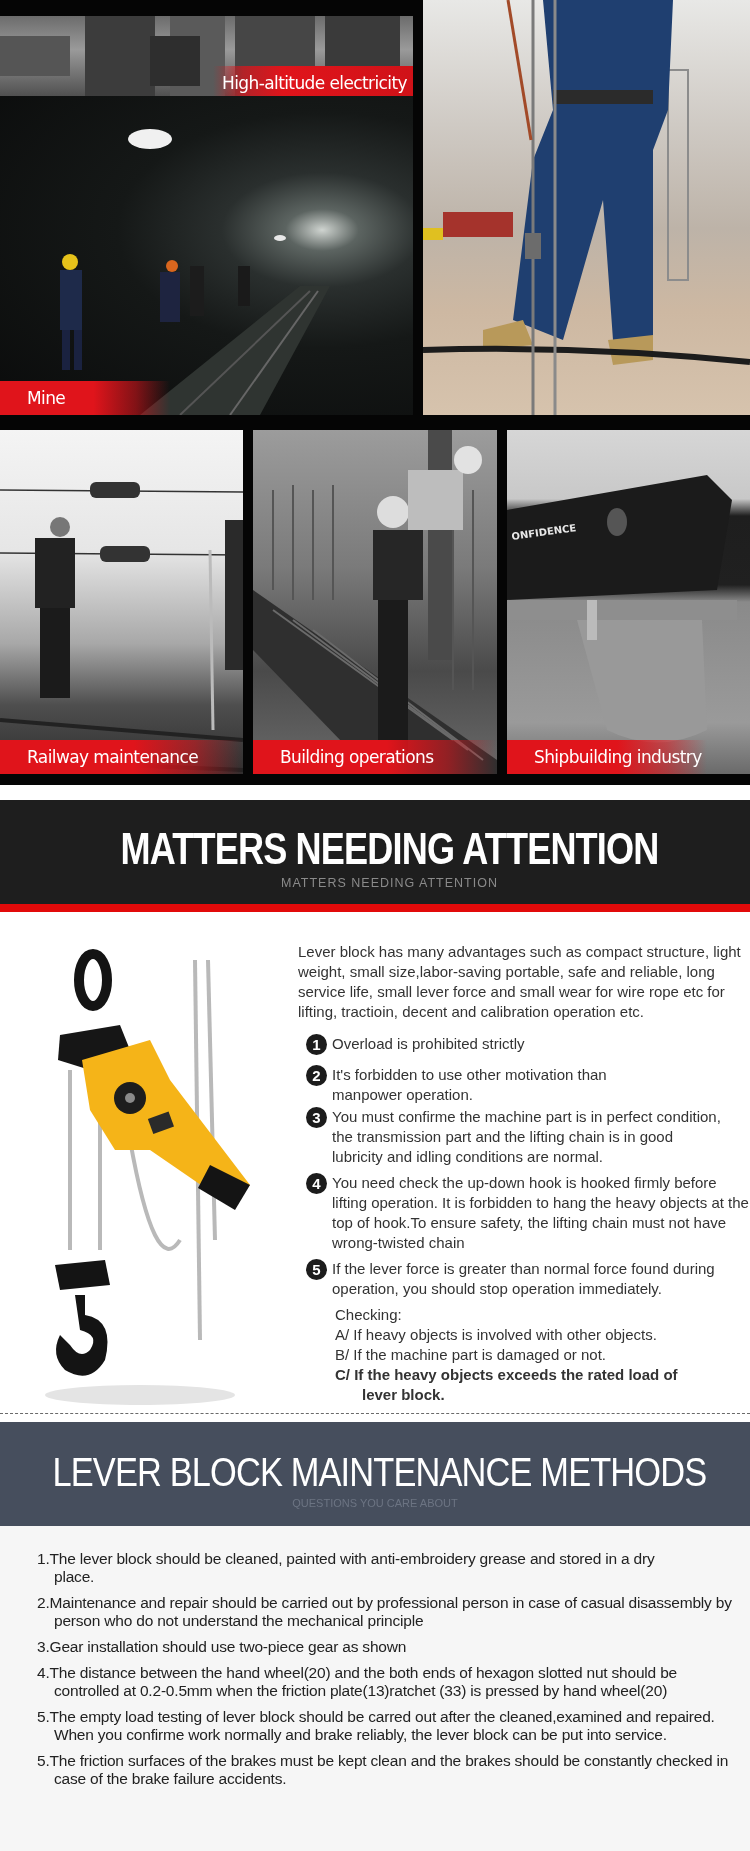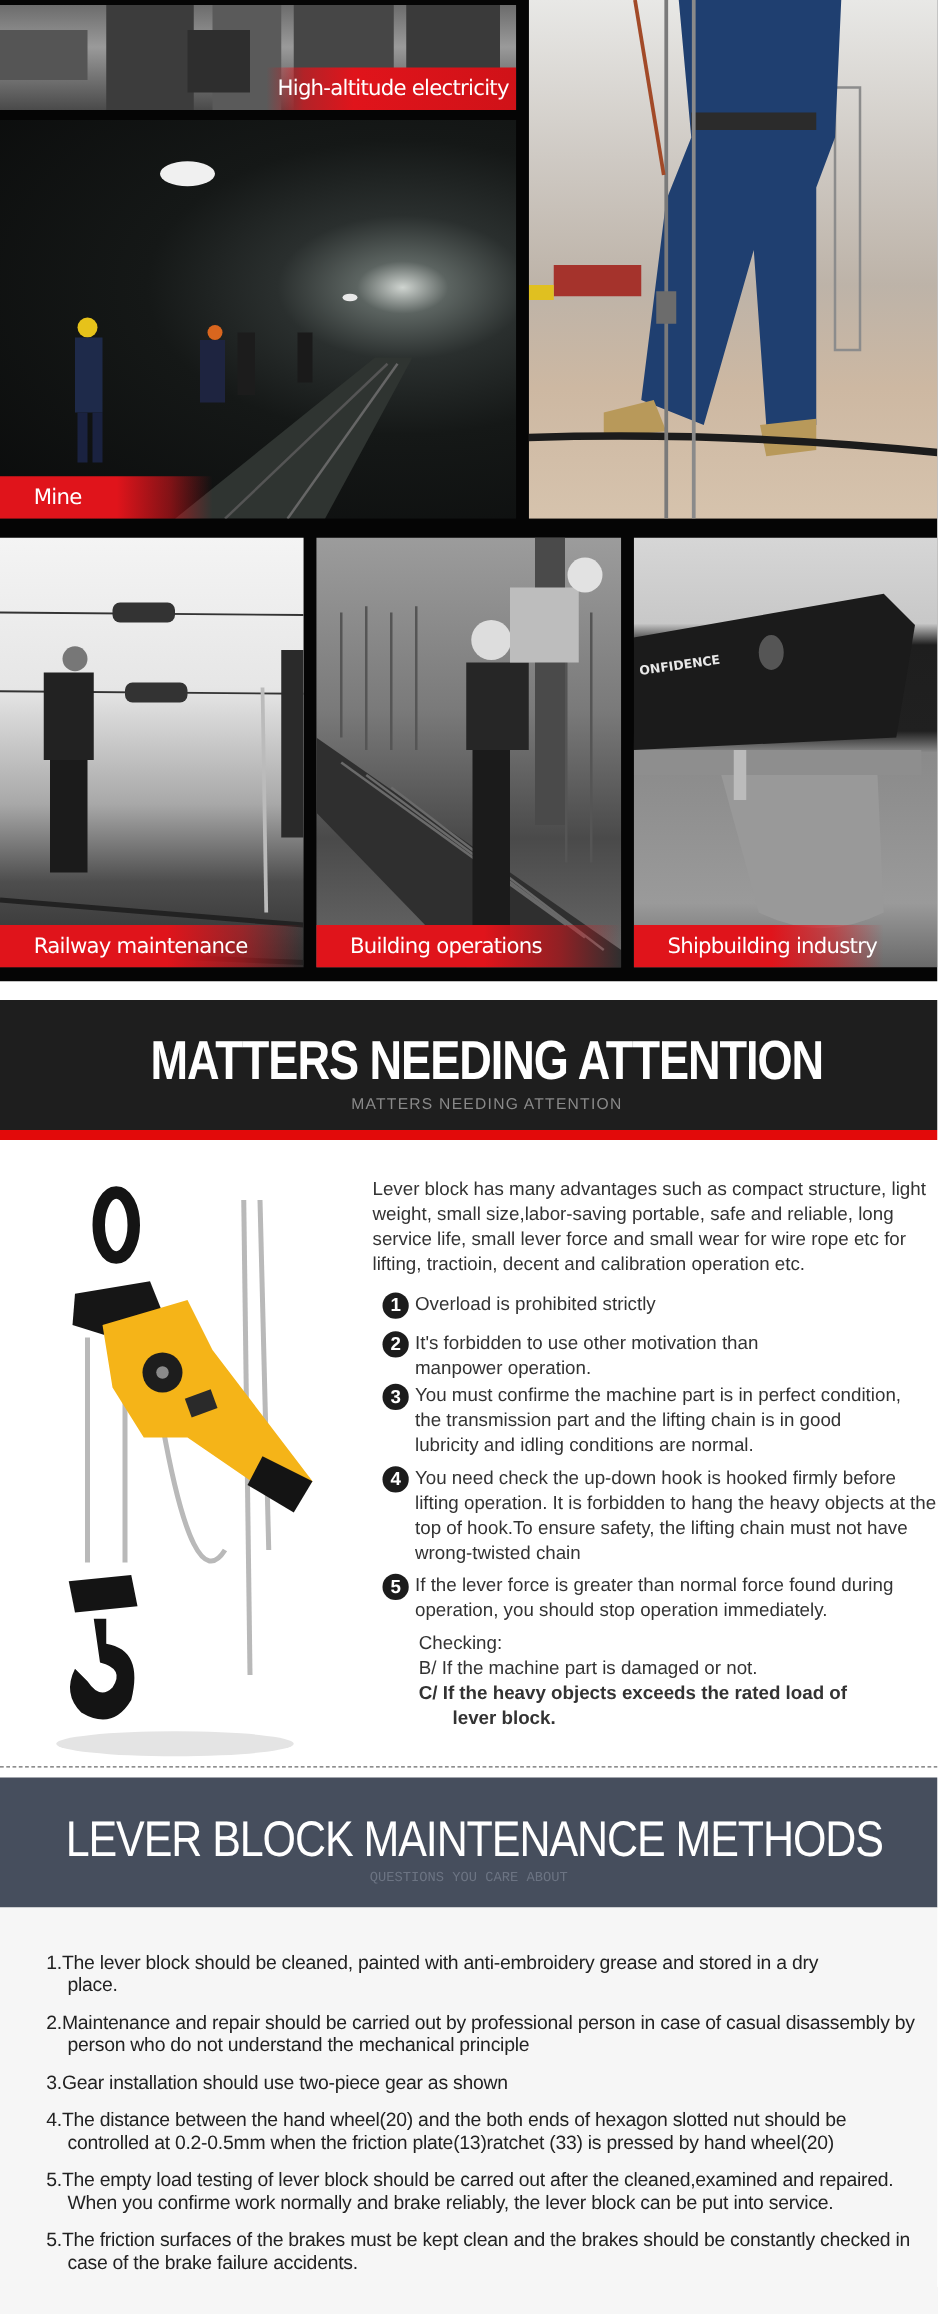--- a/index.html
+++ b/index.html
@@ -35,32 +35,32 @@
                display: flex; align-items: center; justify-content: center; margin: 0 5px 0 8px; line-height: 1; }
   .rule-text { flex: 1; }
   .checking { padding-left: 37px; line-height: 20px; }
   .checking .item { padding-left: 27px; text-indent: -27px; }
 
   .hoist { position: absolute; left: 30px; top: 940px; width: 250px; height: 470px; }
 
   .dashed { position: absolute; left: 0; top: 1413px; width: 750px; border-top: 1px dashed #6a6a6a; }
   .header-slate { position: absolute; left: 0; top: 1422px; width: 750px; height: 104px; background: #464e5d; text-align: center; }
   .header-slate .title-big { font-weight: normal; font-size: 40px; transform: scaleX(0.86); padding-top: 28px; }
-  .header-slate .title-sub { color: #6c7483; font-size: 11px; letter-spacing: 0; margin-top: 2px; font-family: Liberation Mono, monospace; }
+  .header-slate .title-sub { color: #6c7483; font-size: 11px; letter-spacing: 0; margin-top: 2px; }
 
   .maint { position: absolute; left: 0; top: 1526px; width: 750px; height: 325px; background: #f6f6f6; }
   .maint-list { position: absolute; left: 37px; top: 24px; width: 700px; color: #222222; font-size: 15.5px; line-height: 18px; letter-spacing: -0.2px; }
-  .maint-item { padding-left: 17px; text-indent: -17px; margin-bottom: 8px; transform-origin: left; margin-top: 12px; }
+  .maint-item { padding-left: 17px; text-indent: -17px; margin-bottom: 8px; transform-origin: left; }
 </style>
 </head>
 <body>
 
 <div class="black-bg"></div>
 
-<div class="photo" style="left:0;top:4px;width:413px;height:84px;">
+<div class="photo" style="left:0;top:16px;width:413px;height:84px;">
   <div class="scene scene-elec">
     <svg width="413" height="84" viewBox="0 0 413 84">
       <rect x="0" y="20" width="70" height="40" fill="#555"></rect>
       <rect x="85" y="0" width="70" height="84" fill="#3c3c3c"></rect>
       <rect x="170" y="0" width="55" height="84" fill="#5a5a5a"></rect>
       <rect x="235" y="0" width="80" height="84" fill="#464646"></rect>
       <rect x="325" y="0" width="75" height="60" fill="#3a3a3a"></rect>
       <rect x="150" y="20" width="50" height="50" fill="#2e2e2e"></rect>
     </svg>
   </div>
@@ -214,20 +214,21 @@
   <div class="rule">
     <span class="num-badge">4</span>
     <span class="rule-text" style="">You need check the up-down hook is hooked firmly before lifting operation. It is forbidden to hang the heavy objects at the top of hook.To ensure safety, the lifting chain must not have wrong-twisted chain</span>
   </div>
   <div class="rule" style="margin-top:6px;">
     <span class="num-badge">5</span>
     <span class="rule-text">If the lever force is greater than normal force found during operation, you should stop operation immediately.</span>
   </div>
   <div class="checking">
     <div>Checking:</div>
+    <div class="item">A/  If heavy objects is involved with other objects.</div>
     <div class="item">B/ If the machine part is damaged or not.</div>
     <div class="item" style="padding-right:60px;font-weight:bold;">C/ If the heavy objects exceeds the rated load of lever block.</div>
   </div>
 </div>
 
 <div class="dashed"></div>
 
 <div class="header-slate">
   <div class="title-big">LEVER BLOCK MAINTENANCE METHODS</div>
   <div class="title-sub">QUESTIONS YOU CARE ABOUT</div>

